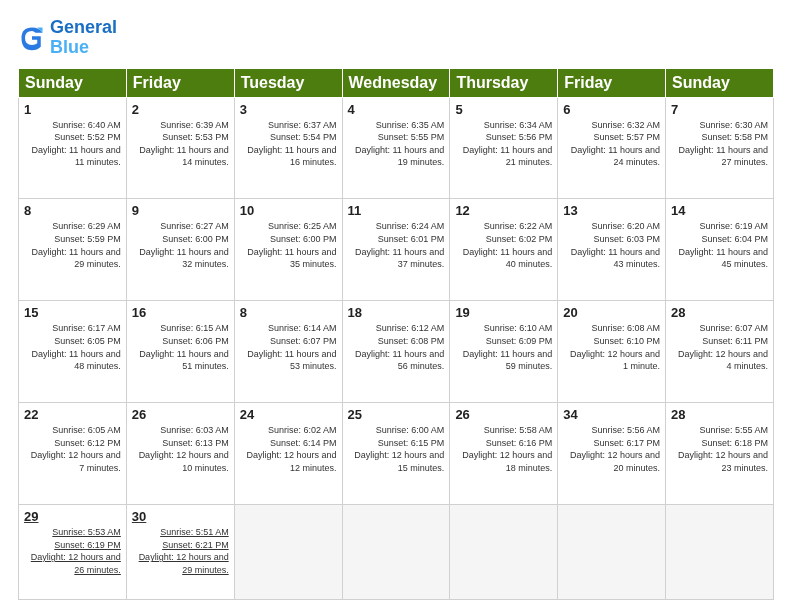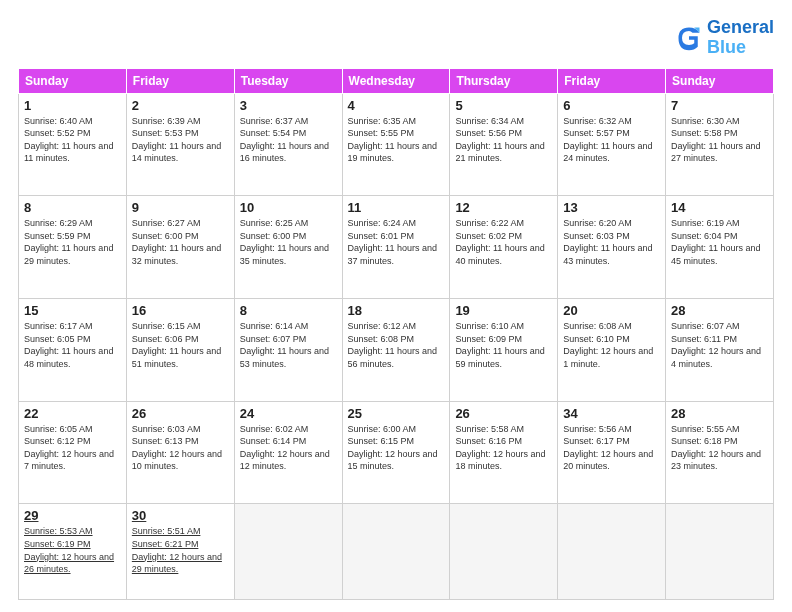--- a/index.html
+++ b/index.html
@@ -12,21 +12,21 @@
     }
     .page {
       width: 792px;
       height: 612px;
       padding: 18px 18px 12px 18px;
       display: flex;
       flex-direction: column;
     }
     .header {
       display: flex;
-      justify-content: flex-end;
+      justify-content: flex-start;
       align-items: flex-start;
       margin-bottom: 10px;
     }
     .logo {
       display: flex;
       align-items: center;
       gap: 4px;
     }
     .logo-text {
       font-size: 18px;
@@ -53,23 +53,23 @@
     .subtitle {
       font-size: 14px;
       color: #555;
     }
     .calendar-table {
       width: 100%;
       border-collapse: collapse;
       flex: 1;
     }
     .calendar-table th {
-      background-color: #d946ef;
+      background-color: #4d7c0f;
       color: white;
-      font-size: 12px;
+      font-size: 16px;
       font-weight: bold;
       padding: 5px 6px;
       text-align: left;
       border: 1px solid #fff;
     }
     .calendar-table td {
       border: 1px solid #d0d0d0;
       vertical-align: top;
       padding: 4px 5px;
       font-size: 9.5px;
@@ -84,20 +84,21 @@
       font-size: 13px;
       font-weight: bold;
       color: #222;
       display: block;
       margin-bottom: 2px;
     }
     .day-info {
       font-size: 9px;
       line-height: 1.4;
       color: #333;
+      text-align: right;
     }
     .row-last td {
       height: 68px;
       text-decoration: underline;
     }
   </style>
 </head>
 <body>
 
 <div class="page">

